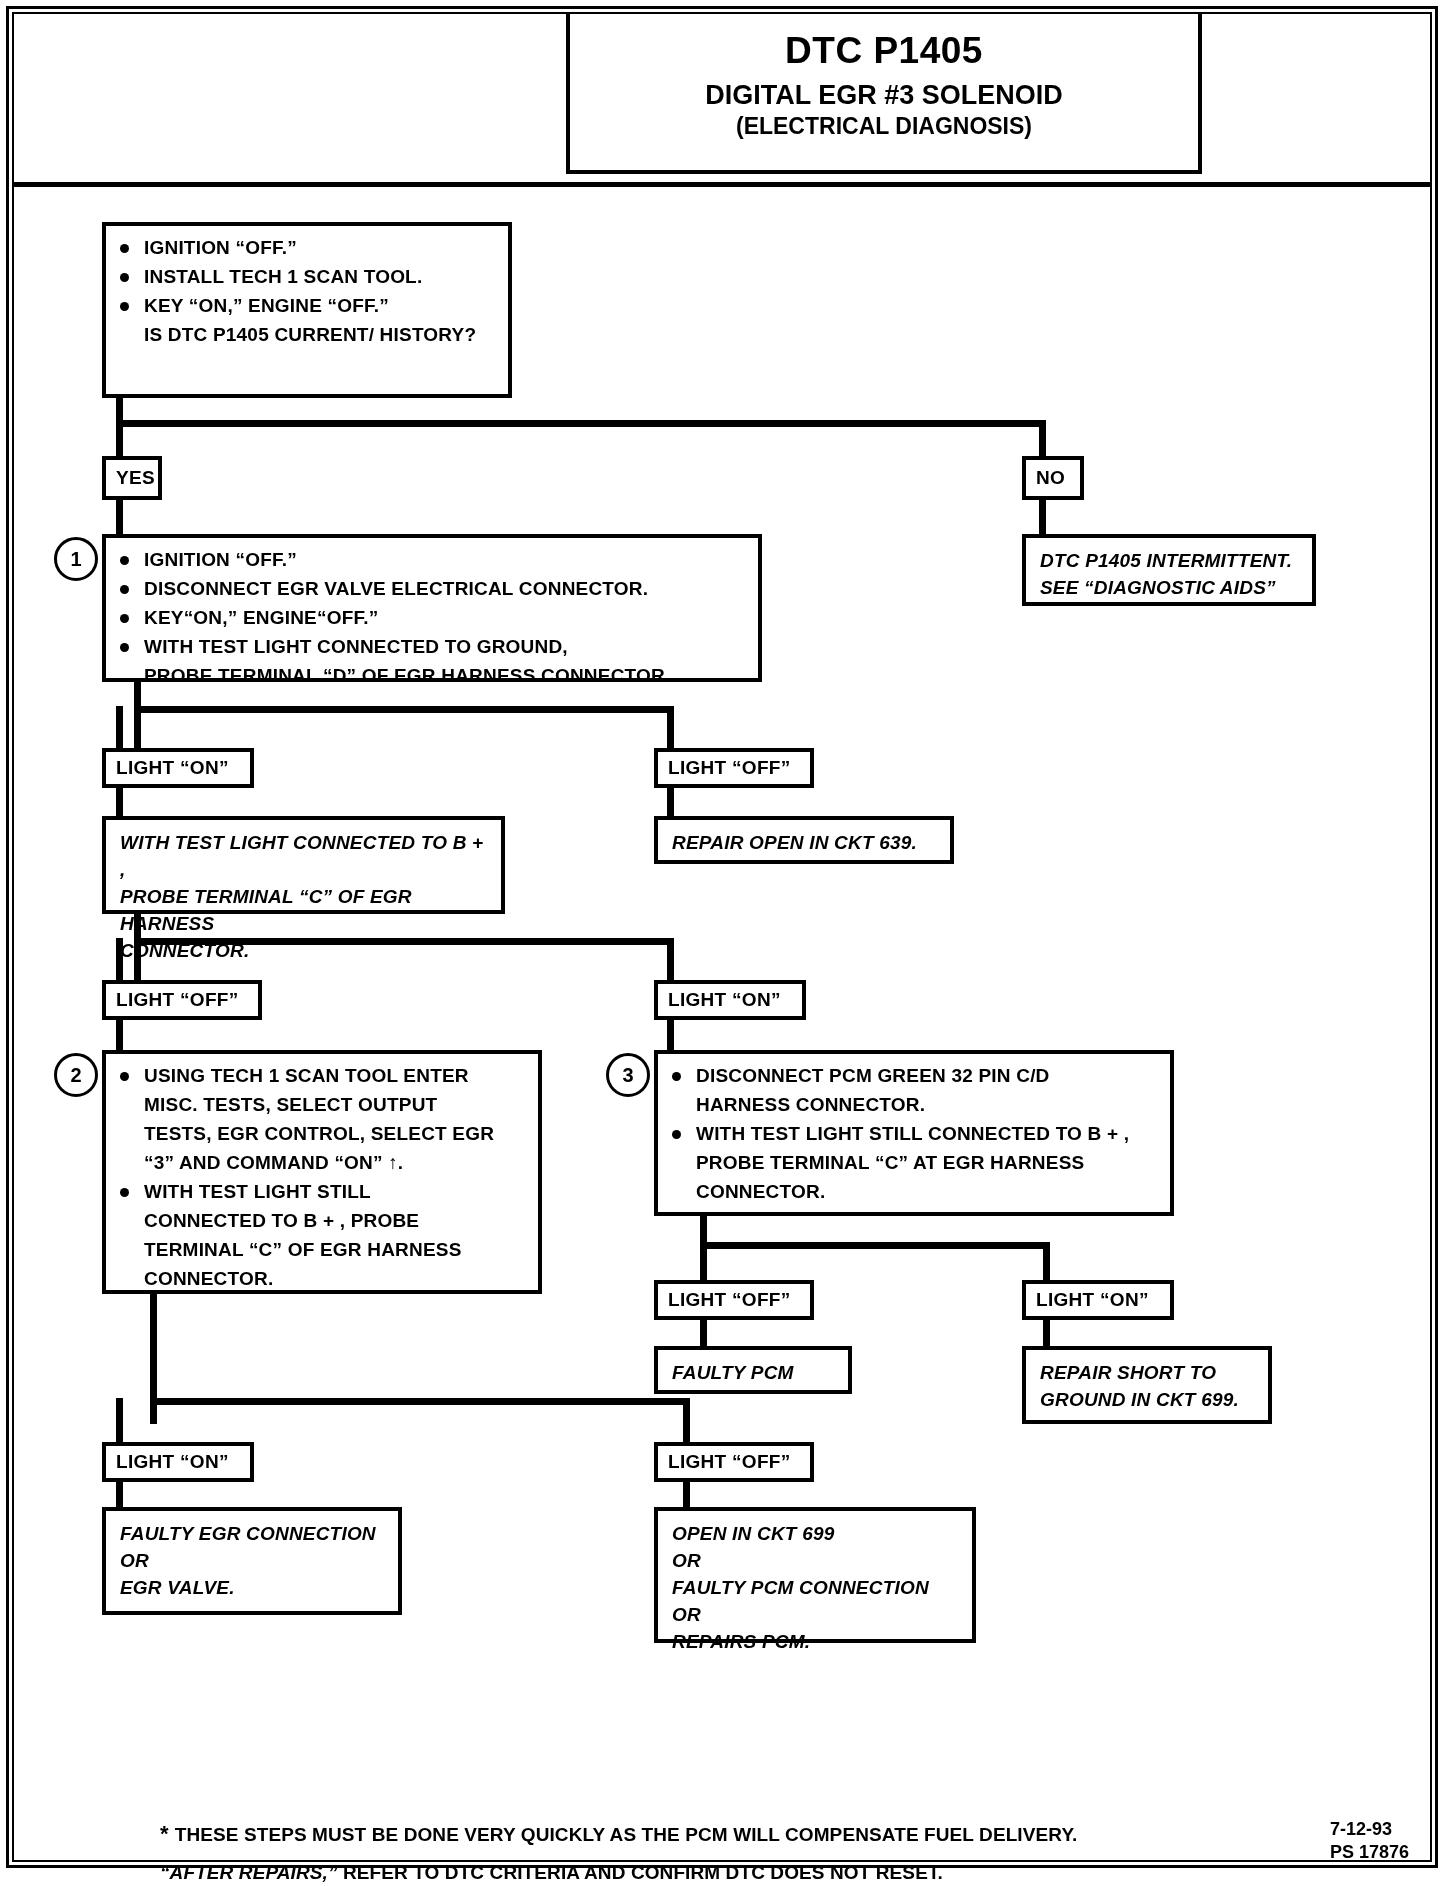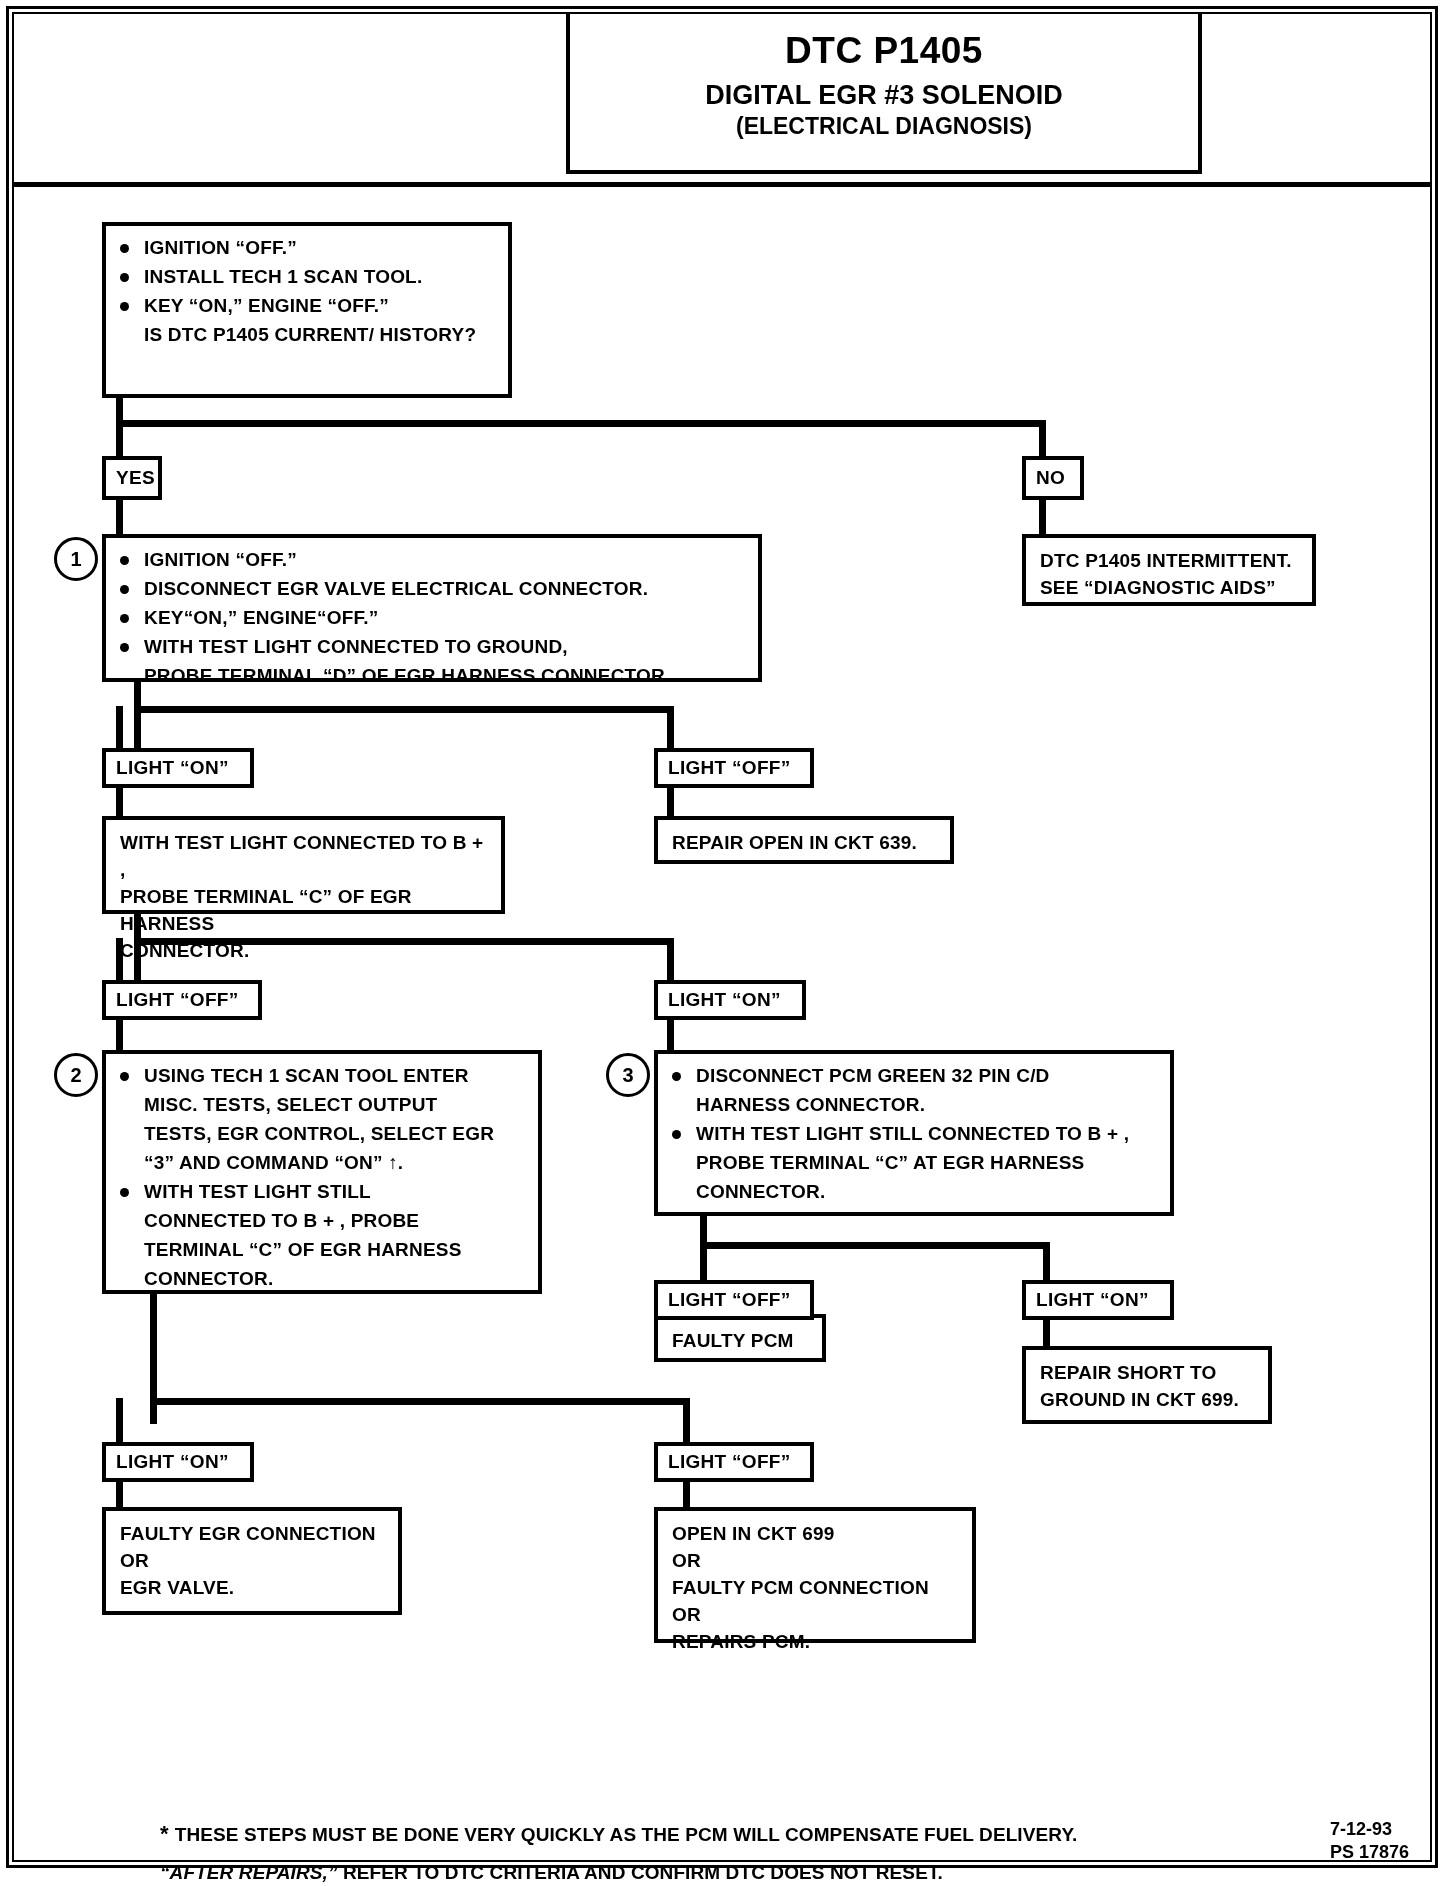--- a/index.html
+++ b/index.html
@@ -78,21 +78,21 @@
   ul.bl li{
     position:relative;padding-left:30px;margin-bottom:2px;
   }
   ul.bl li:before{
     content:"";position:absolute;left:6px;top:9px;
     width:9px;height:9px;border-radius:50%;background:#000;
   }
   ul.bl li.nobul{padding-left:30px;}
   ul.bl li.nobul:before{display:none;}
 
-  .plain{padding:10px 12px 8px 14px;}
+  .plain{padding:10px 12px 8px 14px;font-style:italic;}
   .bulletpad{padding:9px 8px 8px 8px;}
 
   .circ{
     position:absolute;
     width:38px;height:38px;border-radius:50%;
     border:3px solid #000;background:#fff;
     display:flex;align-items:center;justify-content:center;
     font-size:20px;font-weight:bold;
     z-index:8;
   }
@@ -259,21 +259,21 @@
     </ul>
   </div>
 
   <div class="tagbox" style="left:654px;top:1280px;width:160px;height:40px;">
     <span>LIGHT “OFF”</span>
   </div>
   <div class="tagbox" style="left:1022px;top:1280px;width:152px;height:40px;">
     <span>LIGHT “ON”</span>
   </div>
 
-  <div class="box plain" style="left:654px;top:1314px;width:172px;height:48px;">
+  <div class="box plain" style="left:654px;top:1346px;width:198px;height:48px;">
     <div class="txt">FAULTY PCM</div>
   </div>
 
   <div class="box plain" style="left:1022px;top:1346px;width:250px;height:78px;">
     <div class="txt">REPAIR SHORT TO</div>
     <div class="txt">GROUND IN CKT 699.</div>
   </div>
 
   <div class="tagbox" style="left:102px;top:1442px;width:152px;height:40px;">
     <span>LIGHT “ON”</span>

